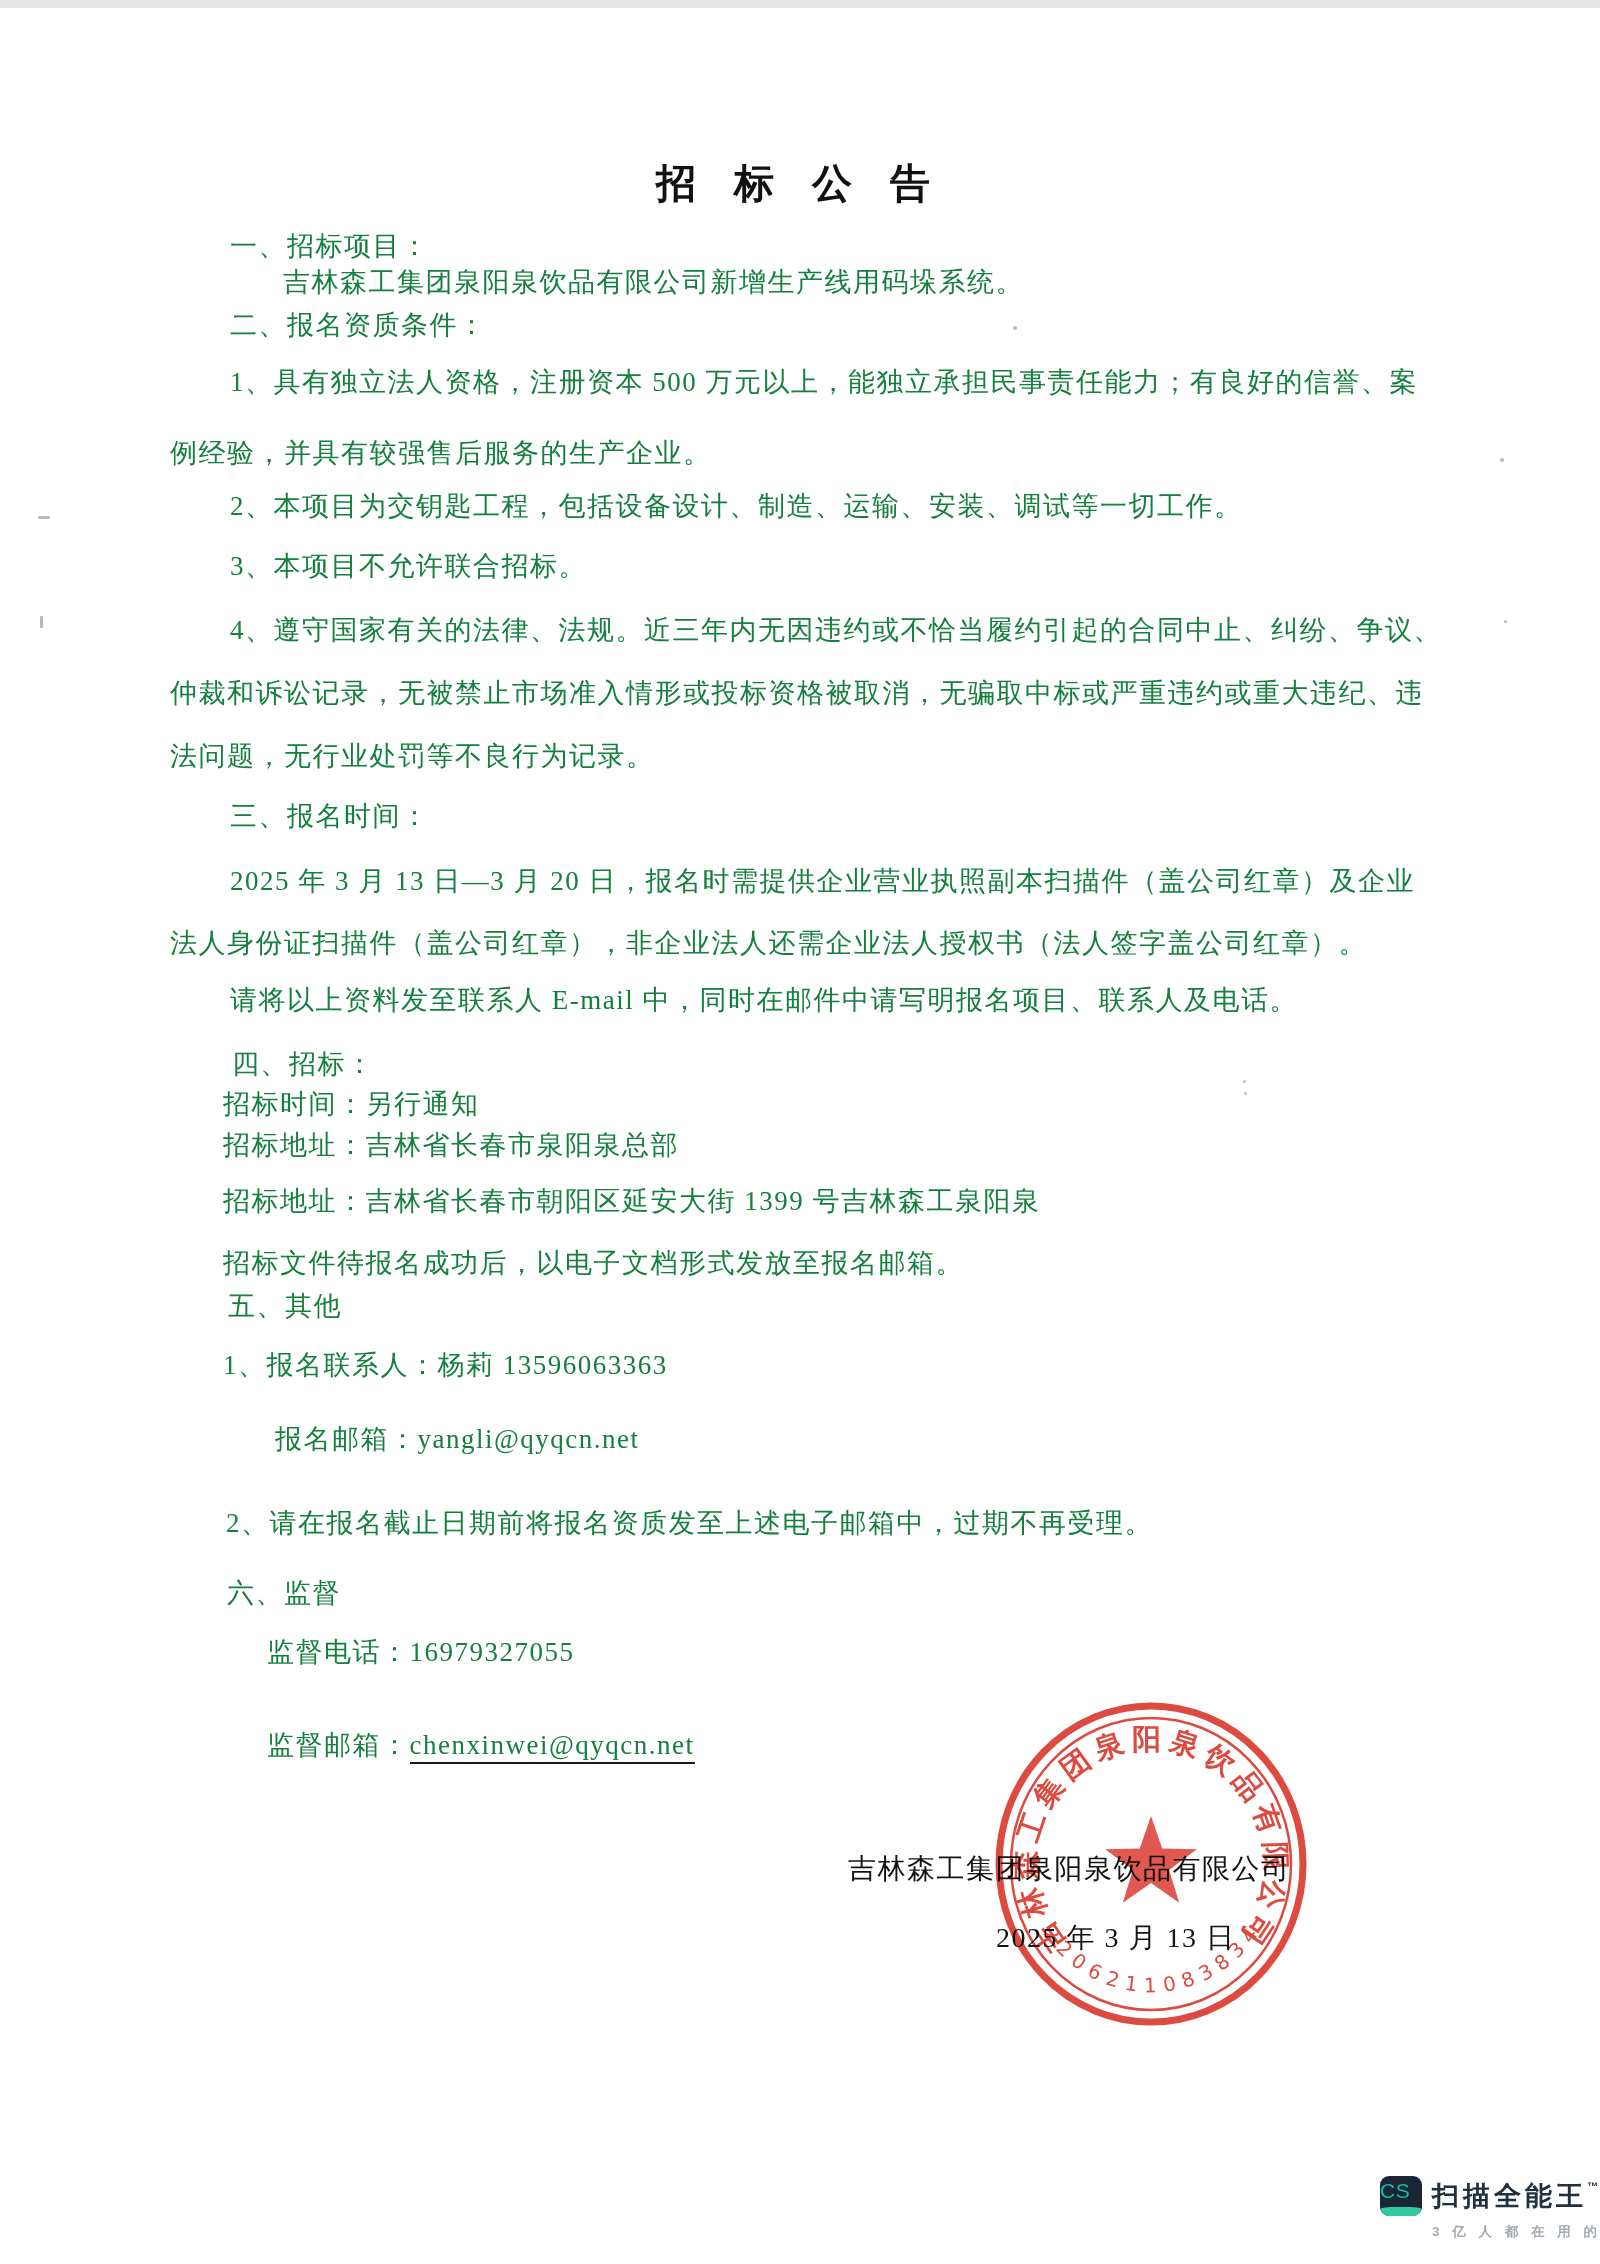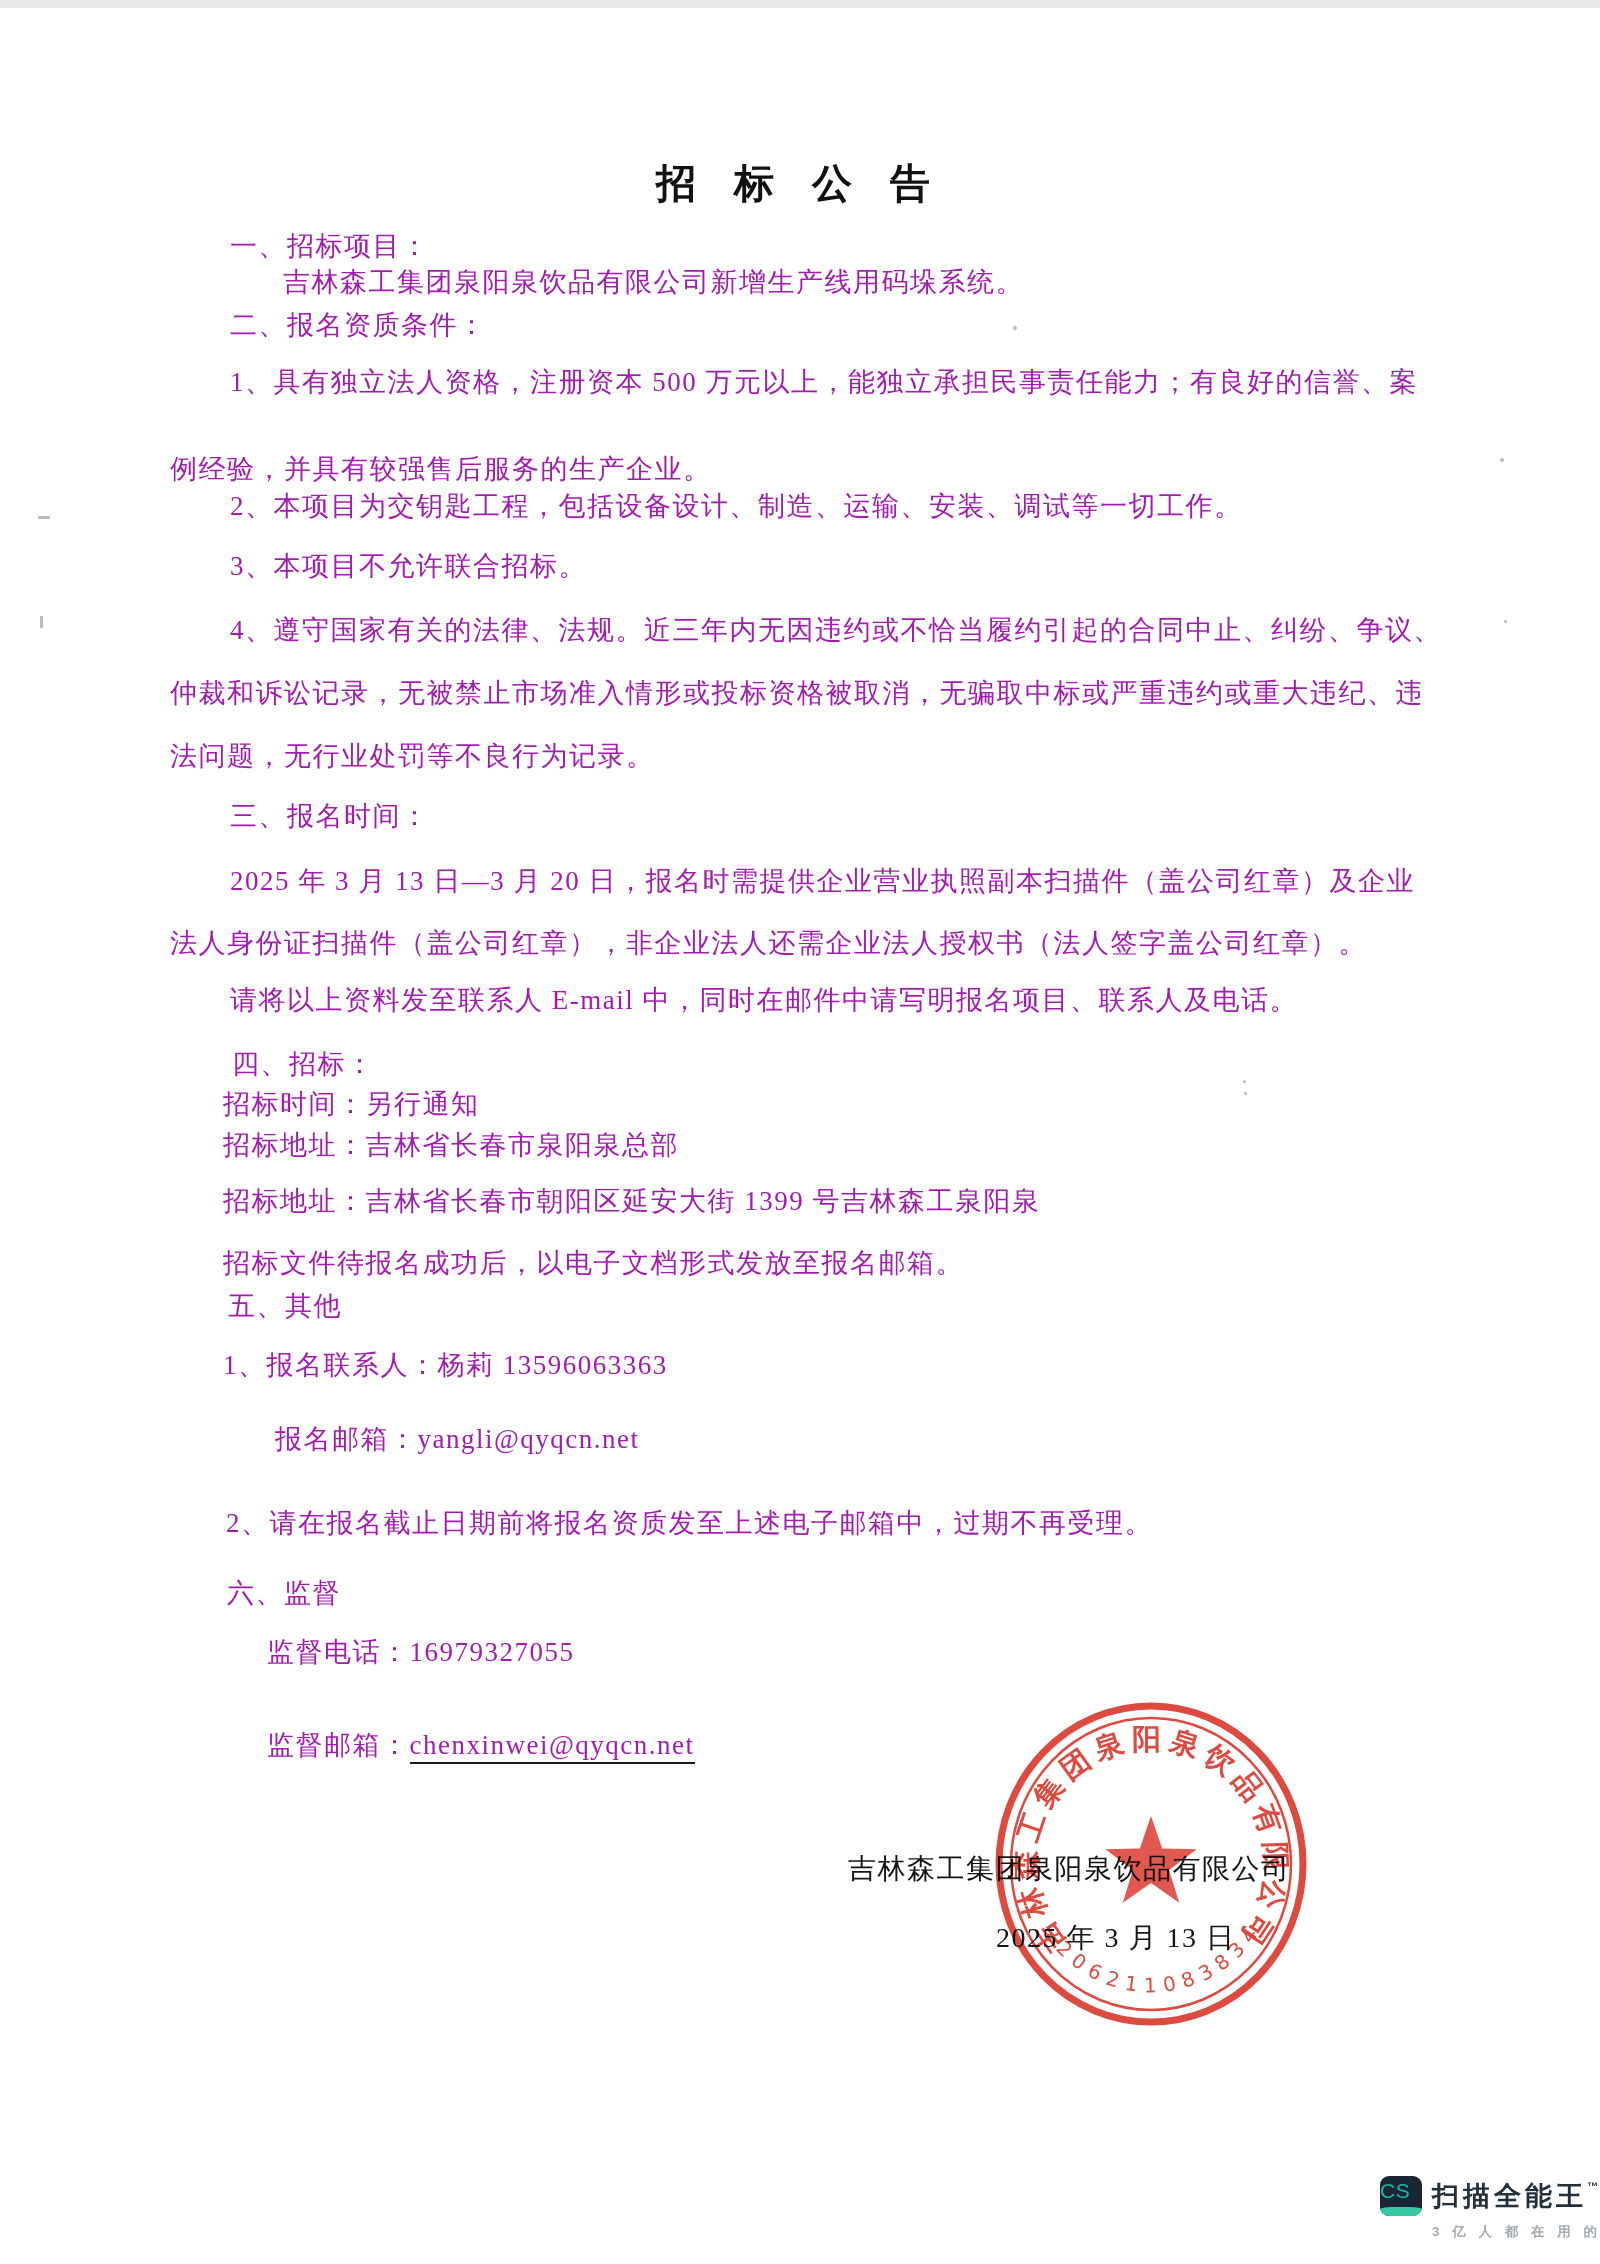--- a/index.html
+++ b/index.html
@@ -9,21 +9,21 @@
     background:#ffffff;
     overflow:hidden;
     font-family:"Liberation Serif","DejaVu Serif",serif;
     margin-top:8px;
   }
   .line{
     position:absolute;
     font-size:27px;
     line-height:32px;
     letter-spacing:1.5px;
-    color:#a21caf;
+    color:#15803d;
     white-space:nowrap;
     font-weight:500;
   }
   .title{
     position:absolute;
     left:0;right:0;top:148px;
     text-align:center;
     font-size:40px;
     font-weight:700;
     letter-spacing:14px;
@@ -83,21 +83,21 @@
 <body>
 
 <div id="page">
 
   <div class="title">招 标 公 告</div>
 
   <div class="line" style="left:230px;top:222px">一、招标项目：</div>
   <div class="line" style="left:283px;top:258px">吉林森工集团泉阳泉饮品有限公司新增生产线用码垛系统。</div>
   <div class="line" style="left:230px;top:301px">二、报名资质条件：</div>
   <div class="line" style="left:230px;top:358px">1、具有独立法人资格，注册资本 500 万元以上，能独立承担民事责任能力；有良好的信誉、案</div>
-  <div class="line" style="left:170px;top:445px">例经验，并具有较强售后服务的生产企业。</div>
+  <div class="line" style="left:170px;top:429px">例经验，并具有较强售后服务的生产企业。</div>
   <div class="line" style="left:230px;top:482px">2、本项目为交钥匙工程，包括设备设计、制造、运输、安装、调试等一切工作。</div>
   <div class="line" style="left:230px;top:542px">3、本项目不允许联合招标。</div>
   <div class="line" style="left:230px;top:606px">4、遵守国家有关的法律、法规。近三年内无因违约或不恰当履约引起的合同中止、纠纷、争议、</div>
   <div class="line" style="left:170px;top:669px">仲裁和诉讼记录，无被禁止市场准入情形或投标资格被取消，无骗取中标或严重违约或重大违纪、违</div>
   <div class="line" style="left:170px;top:732px">法问题，无行业处罚等不良行为记录。</div>
   <div class="line" style="left:230px;top:792px">三、报名时间：</div>
   <div class="line" style="left:230px;top:857px">2025 年 3 月 13 日—3 月 20 日，报名时需提供企业营业执照副本扫描件（盖公司红章）及企业</div>
   <div class="line" style="left:170px;top:919px">法人身份证扫描件（盖公司红章），非企业法人还需企业法人授权书（法人签字盖公司红章）。</div>
   <div class="line" style="left:230px;top:976px">请将以上资料发至联系人 E-mail 中，同时在邮件中请写明报名项目、联系人及电话。</div>
   <div class="line" style="left:232px;top:1040px">四、招标：</div>

